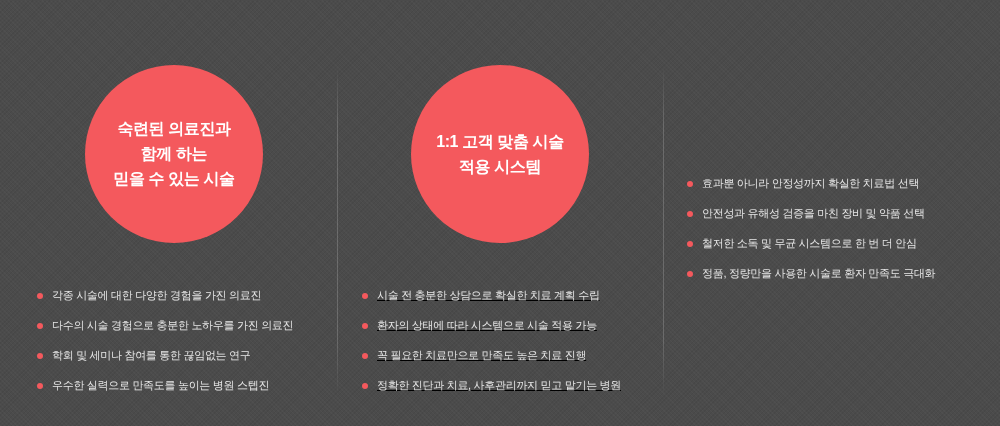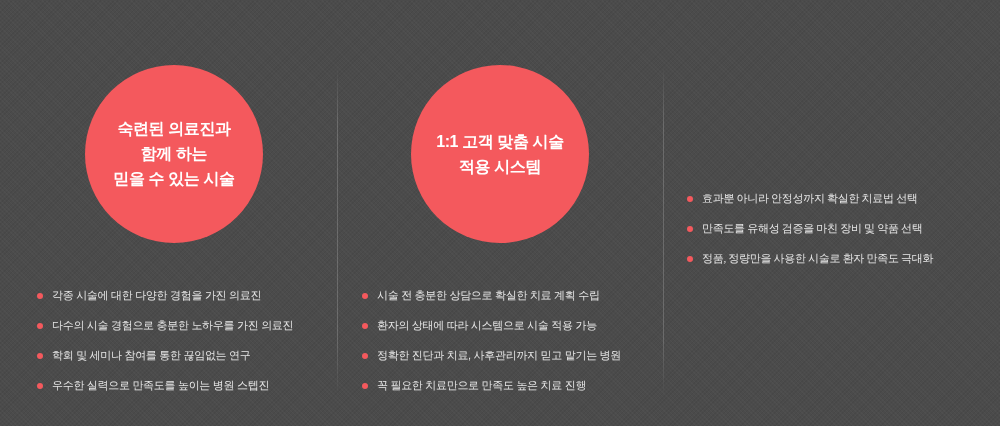--- a/index.html
+++ b/index.html
@@ -91,22 +91,22 @@
     margin-right: 9px;
   }
   .bullet-text {
     color: #e7e7e7;
     font-size: 11px;
     line-height: 17px;
     letter-spacing: -0.3px;
     white-space: nowrap;
   }
   .col-1 .bullet-list { margin-left: 6px; }
-  .col-2 .bullet-list { margin-left: 4px; }
-  .col-3 .bullet-list { margin-left: 2px; font-family: Liberation Serif, serif; }
+  .col-2 .bullet-list { margin-left: 4px; text-decoration: underline; }
+  .col-3 .bullet-list { margin-left: 2px; }
 </style>
 </head>
 <body>
 
 <div class="bg-texture"></div>
 
 <div class="board">
 
   <div class="column col-1">
     <div class="circle">
@@ -145,40 +145,44 @@
       <li class="bullet-item">
         <span class="bullet-dot"></span>
         <span class="bullet-text">시술 전 충분한 상담으로 확실한 치료 계획 수립</span>
       </li>
       <li class="bullet-item">
         <span class="bullet-dot"></span>
         <span class="bullet-text">환자의 상태에 따라 시스템으로 시술 적용 가능</span>
       </li>
       <li class="bullet-item">
         <span class="bullet-dot"></span>
-        <span class="bullet-text">정확한 진단과 치료, 사후관리까지 믿고 맡기는 병원</span>
+        <span class="bullet-text">꼭 필요한 치료만으로 만족도 높은 치료 진행</span>
       </li>
       <li class="bullet-item">
         <span class="bullet-dot"></span>
-        <span class="bullet-text">꼭 필요한 치료만으로 만족도 높은 치료 진행</span>
+        <span class="bullet-text">정확한 진단과 치료, 사후관리까지 믿고 맡기는 병원</span>
       </li>
     </ul>
   </div>
 
   <div class="divider"></div>
 
   <div class="column col-3">
     <ul class="bullet-list">
       <li class="bullet-item">
         <span class="bullet-dot"></span>
         <span class="bullet-text">효과뿐 아니라 안정성까지 확실한 치료법 선택</span>
       </li>
       <li class="bullet-item">
         <span class="bullet-dot"></span>
-        <span class="bullet-text">만족도를 유해성 검증을 마친 장비 및 약품 선택</span>
+        <span class="bullet-text">안전성과 유해성 검증을 마친 장비 및 약품 선택</span>
+      </li>
+      <li class="bullet-item">
+        <span class="bullet-dot"></span>
+        <span class="bullet-text">철저한 소독 및 무균 시스템으로 한 번 더 안심</span>
       </li>
       <li class="bullet-item">
         <span class="bullet-dot"></span>
         <span class="bullet-text">정품, 정량만을 사용한 시술로 환자 만족도 극대화</span>
       </li>
     </ul>
   </div>
 
 </div>
 

